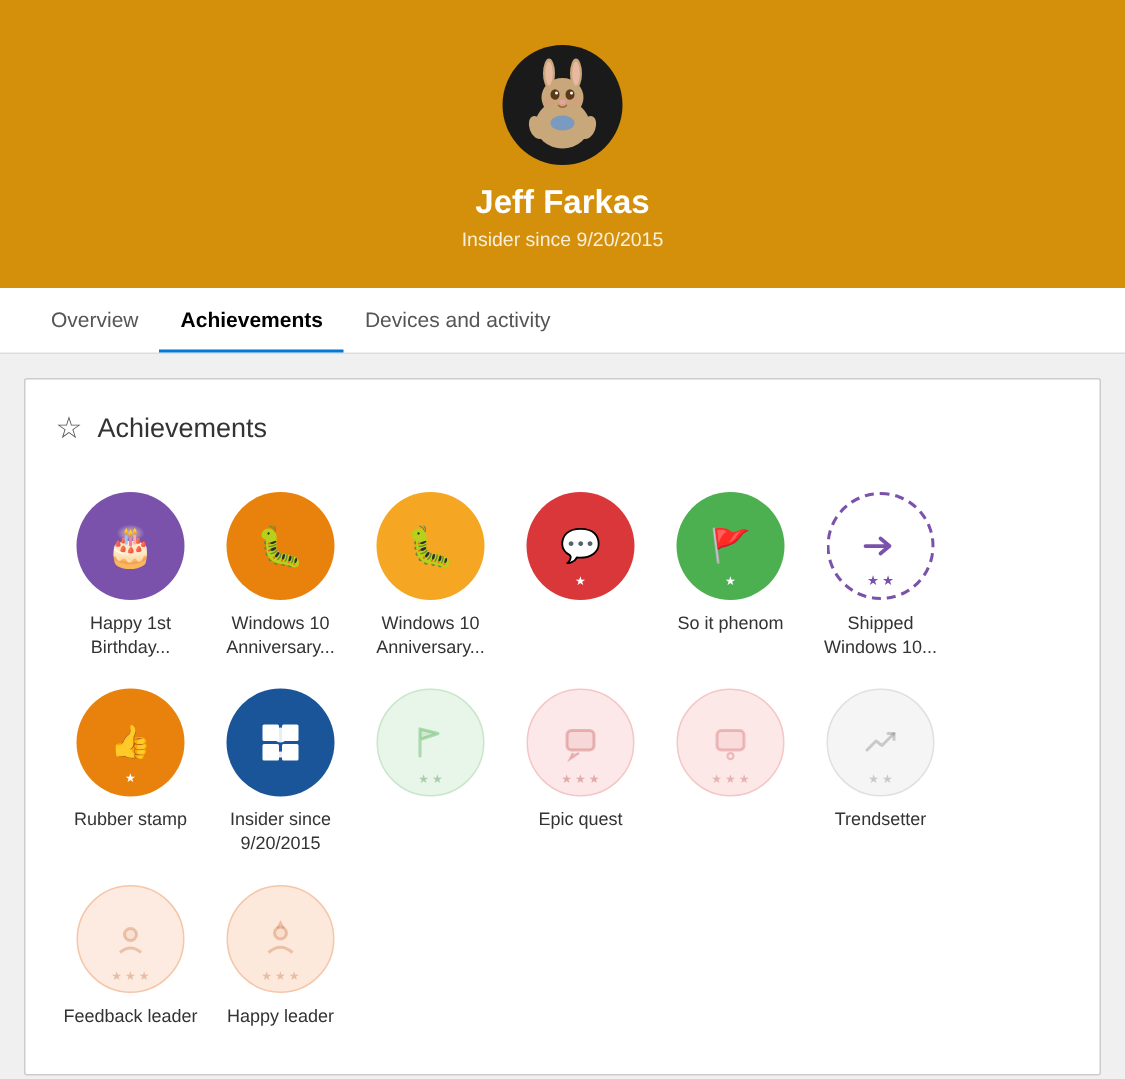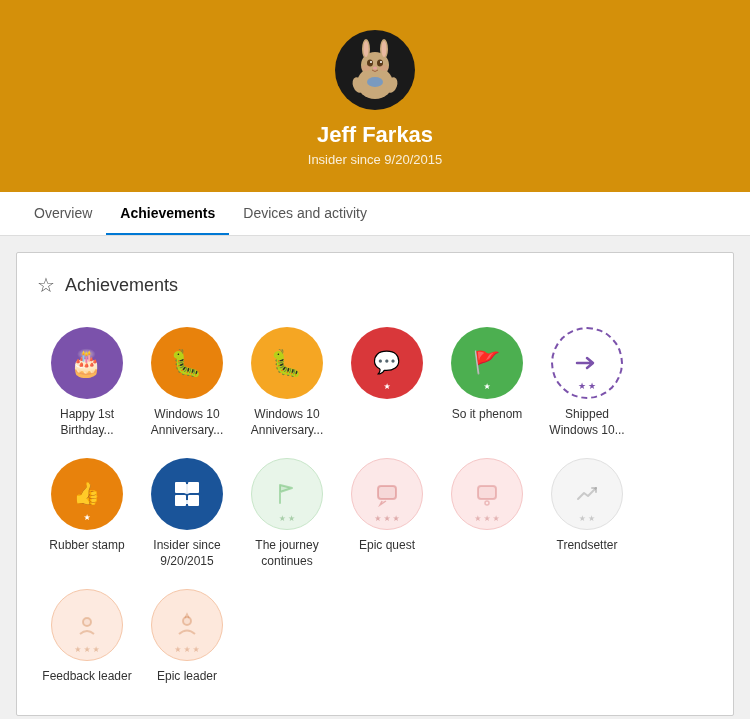--- a/index.html
+++ b/index.html
@@ -289,21 +289,20 @@
       <div class="achievement-item">
         <div class="badge-circle" style="background:#e8f5e9; border:1px solid #c8e6c9; flex-direction:column;">
           <svg width="26" height="26" viewBox="0 0 26 26">
             <path d="M6 4 L6 22 M6 4 L18 7 L6 11" stroke="rgba(76,175,80,0.4)" stroke-width="2" fill="rgba(76,175,80,0.15)" stroke-linecap="round" stroke-linejoin="round"></path>
           </svg>
           <div class="badge-stars" style="position:absolute; bottom:6px;">
             <span style="color:rgba(76,150,76,0.4); font-size:8px;">★</span>
             <span style="color:rgba(76,150,76,0.4); font-size:8px;">★</span>
           </div>
         </div>
-        <span class="badge-label">The journey continues</span>
       </div>
 
       <div class="achievement-item">
         <div class="badge-circle" style="background:#fce8e8; border:1px solid #f5c6c6; flex-direction:column;">
           <svg width="26" height="26" viewBox="0 0 26 26">
             <rect x="4" y="5" width="18" height="13" rx="3" ry="3" stroke="rgba(200,80,80,0.35)" stroke-width="2" fill="rgba(200,80,80,0.1)"></rect>
             <path d="M8 20 L6 24 L12 20" stroke="rgba(200,80,80,0.35)" stroke-width="1.5" fill="rgba(200,80,80,0.1)"></path>
           </svg>
           <div class="badge-stars" style="position:absolute; bottom:6px;">
             <span style="color:rgba(180,80,80,0.4); font-size:8px;">★</span>
@@ -363,18 +362,18 @@
             <circle cx="13" cy="9" r="4" stroke="rgba(200,110,50,0.32)" stroke-width="2" fill="rgba(200,110,50,0.07)"></circle>
             <path d="M5 22 Q13 15 21 22" stroke="rgba(200,110,50,0.32)" stroke-width="2" fill="none"></path>
             <path d="M11 6 L13 2 L15 6" stroke="rgba(200,110,50,0.32)" stroke-width="1.5" fill="none"></path>
           </svg>
           <div class="badge-stars" style="position:absolute; bottom:6px;">
             <span style="color:rgba(190,100,45,0.32); font-size:8px;">★</span>
             <span style="color:rgba(190,100,45,0.32); font-size:8px;">★</span>
             <span style="color:rgba(190,100,45,0.32); font-size:8px;">★</span>
           </div>
         </div>
-        <span class="badge-label">Epic leader</span>
+        <span class="badge-label">Happy leader</span>
       </div>
 
     </div>
   </div>
 </div>
 
 </body></html>

